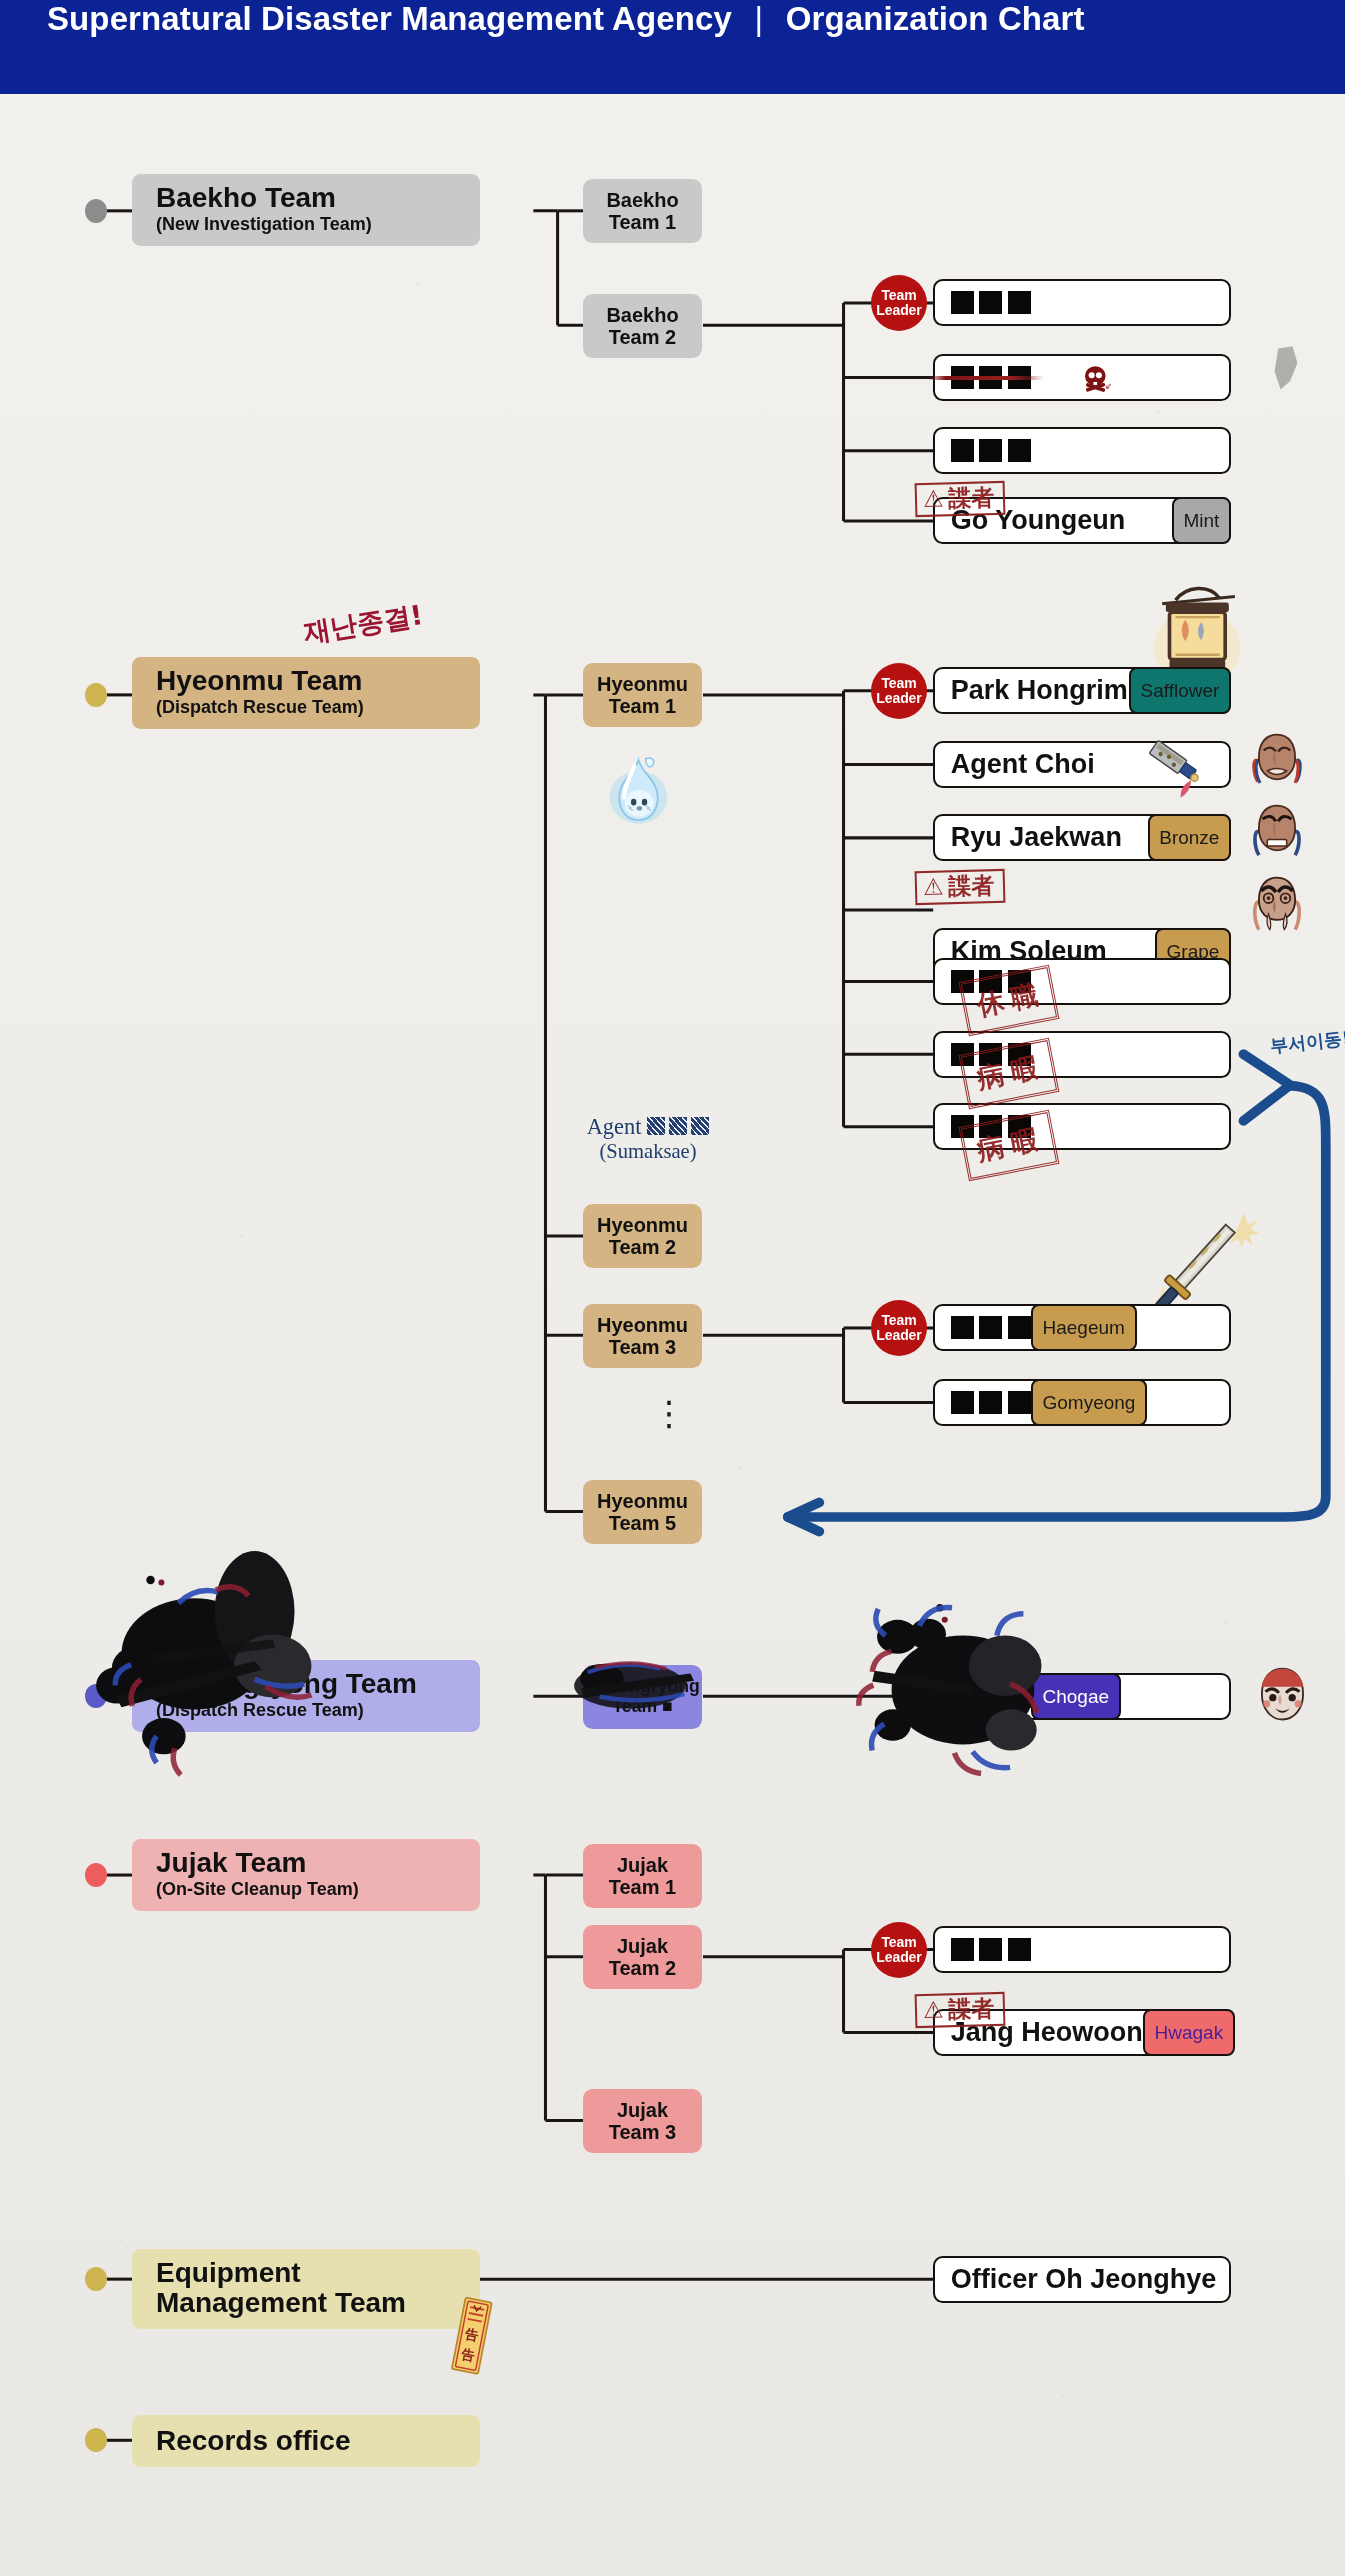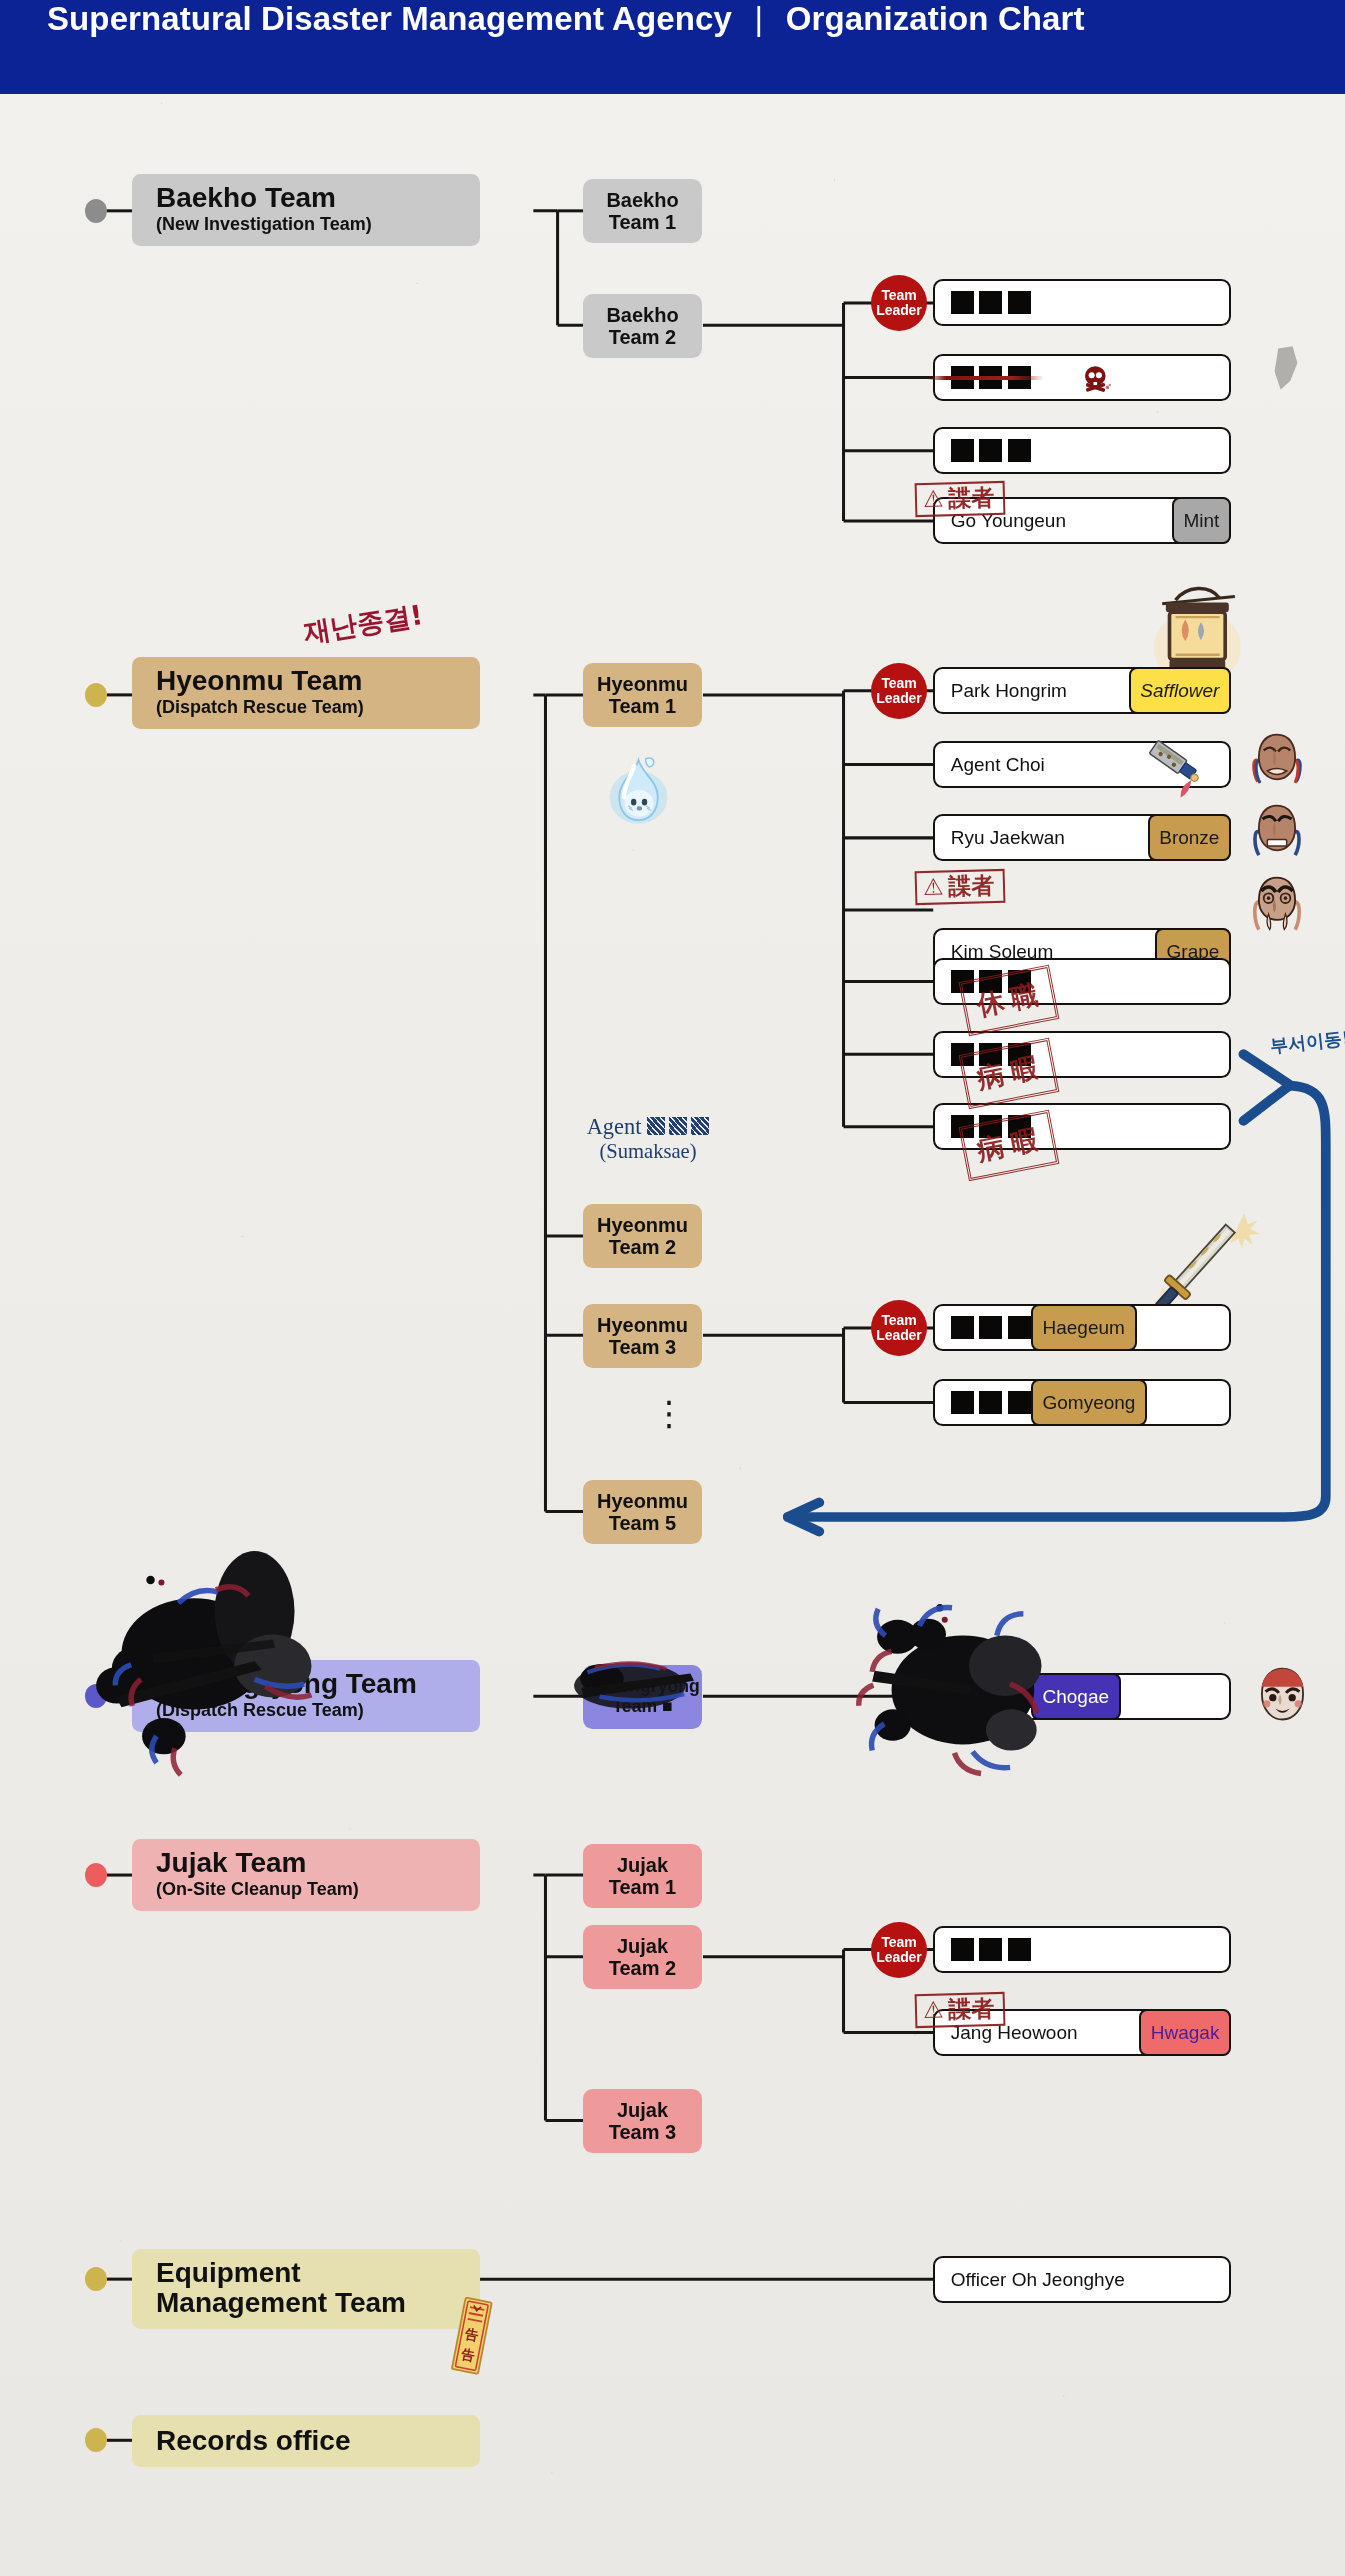--- a/index.html
+++ b/index.html
@@ -99,21 +99,21 @@
   
   .member {
     position: absolute;
     height: 47px;
     border: 2.1px solid #15110f;
     border-radius: 9.7px;
     background: #fff;
     display: flex; align-items: center;
   }
   .member .mname {
-    font-size: 19px; font-weight: 400; color: #111;
+    font-size: 27px; font-weight: 700; color: #111;
     padding-left: 15.8px; white-space: nowrap;
     flex: 1 1 auto;
   }
   .member .badge {
     align-self: stretch;
     display: flex; align-items: center; justify-content: center;
     border-radius: 7.9px;
     font-size: 19px;
     padding: 0 9.7px;
     white-space: nowrap;
@@ -402,21 +402,21 @@
       <rect x="86" y="144" width="22" height="14" rx="4" fill="#4a3528"></rect>
     </svg>
   </div>
 
   <div class="tl-badge" style="left:871px; top:663px;">
     <span>Team</span>
     <span>Leader</span>
   </div>
   <div class="member" style="left:933px; top:667px; width:298px;">
     <span class="mname">Park Hongrim</span>
-    <span class="badge" style="background:#fde047; color:#1a1a1a;font-style:italic;">Safflower</span>
+    <span class="badge" style="background:#0f766e; color:#1a1a1a;">Safflower</span>
   </div>
 
   <div class="member" style="left:933px; top:741px; width:298px;">
     <span class="mname">Agent Choi</span>
     <span class="prop" style="left:200px; top:-11px;">
       <svg width="73" height="68" viewBox="0 0 120 112">
         <g transform="rotate(35 60 56)">
           <rect x="18" y="34" width="58" height="26" rx="3" fill="#b9bcc0" stroke="#4a4a4a" stroke-width="2.5"></rect>
           <path d="M22 38 h50 v8 h-50z" fill="#8d8a6a" opacity=".6"></path>
           <circle cx="34" cy="50" r="3.5" fill="#6b5a2a"></circle>

